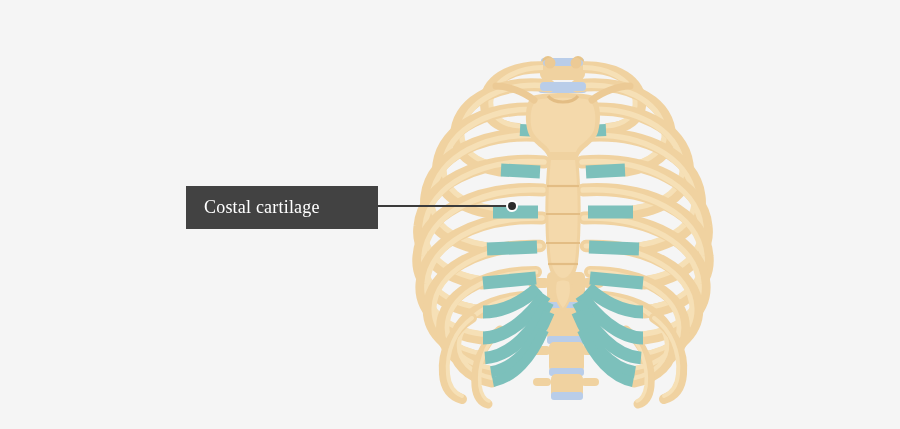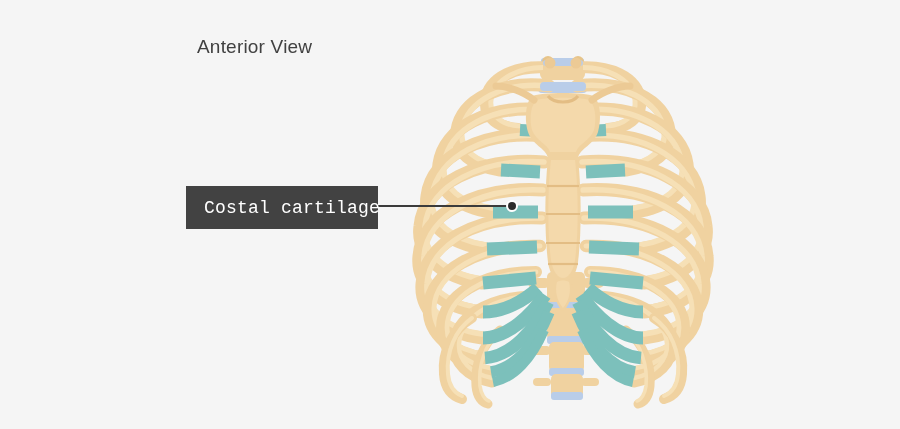--- a/index.html
+++ b/index.html
@@ -38,36 +38,35 @@
     height: 43px;
     background: #424242;
     display: flex;
     align-items: center;
     box-sizing: border-box;
     padding-left: 18px;
   }
   #callout-label {
     font-size: 18px;
     color: #ffffff;
-    font-family: Liberation Mono, monospace;
+    font-family: Liberation Serif, serif;
     white-space: nowrap;
     letter-spacing: 0.2px;
   }
   #anatomy-svg {
     position: absolute;
     left: 0;
     top: 0;
   }
 </style>
 </head>
 <body style="background: rgb(245, 245, 245);">
 
 <div id="stage" style="background: rgb(245, 245, 245);">
 
-  <div id="view-title">Anterior View</div>
 
   <svg id="anatomy-svg" width="900" height="429" viewBox="0 0 900 429">
 
     <defs>
       <clipPath id="clipAll">
           <rect x="0" y="0" width="900" height="429"></rect>
         </clipPath>
     </defs>
 
     <g clip-path="url(#clipAll)">

